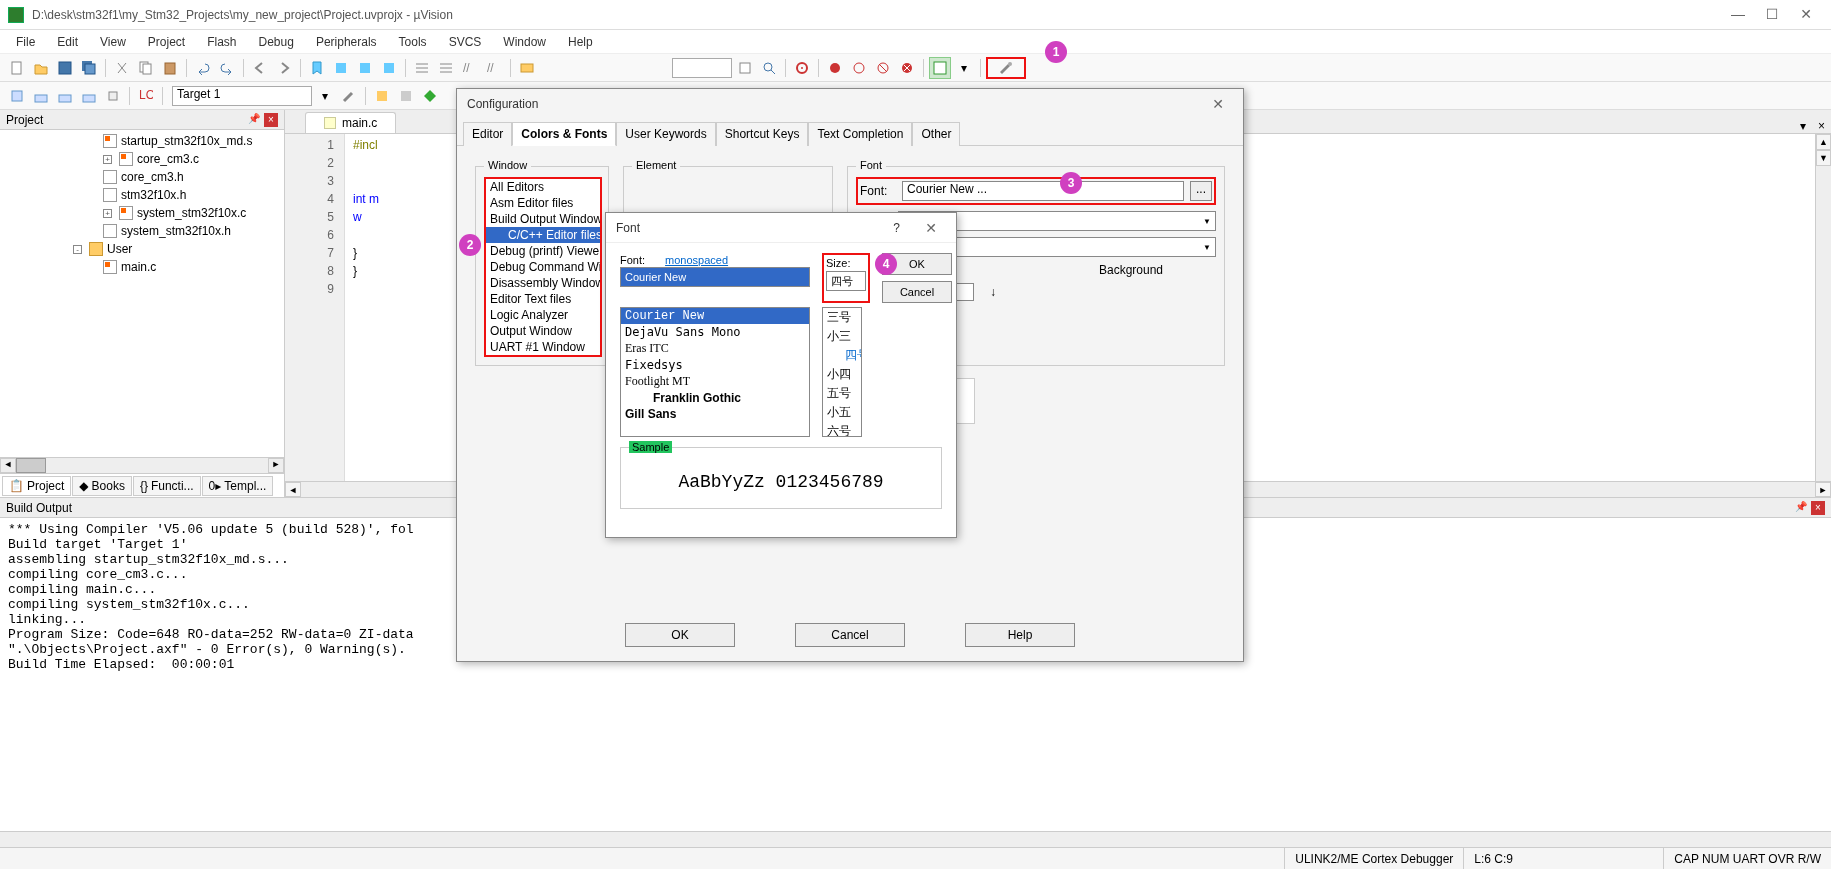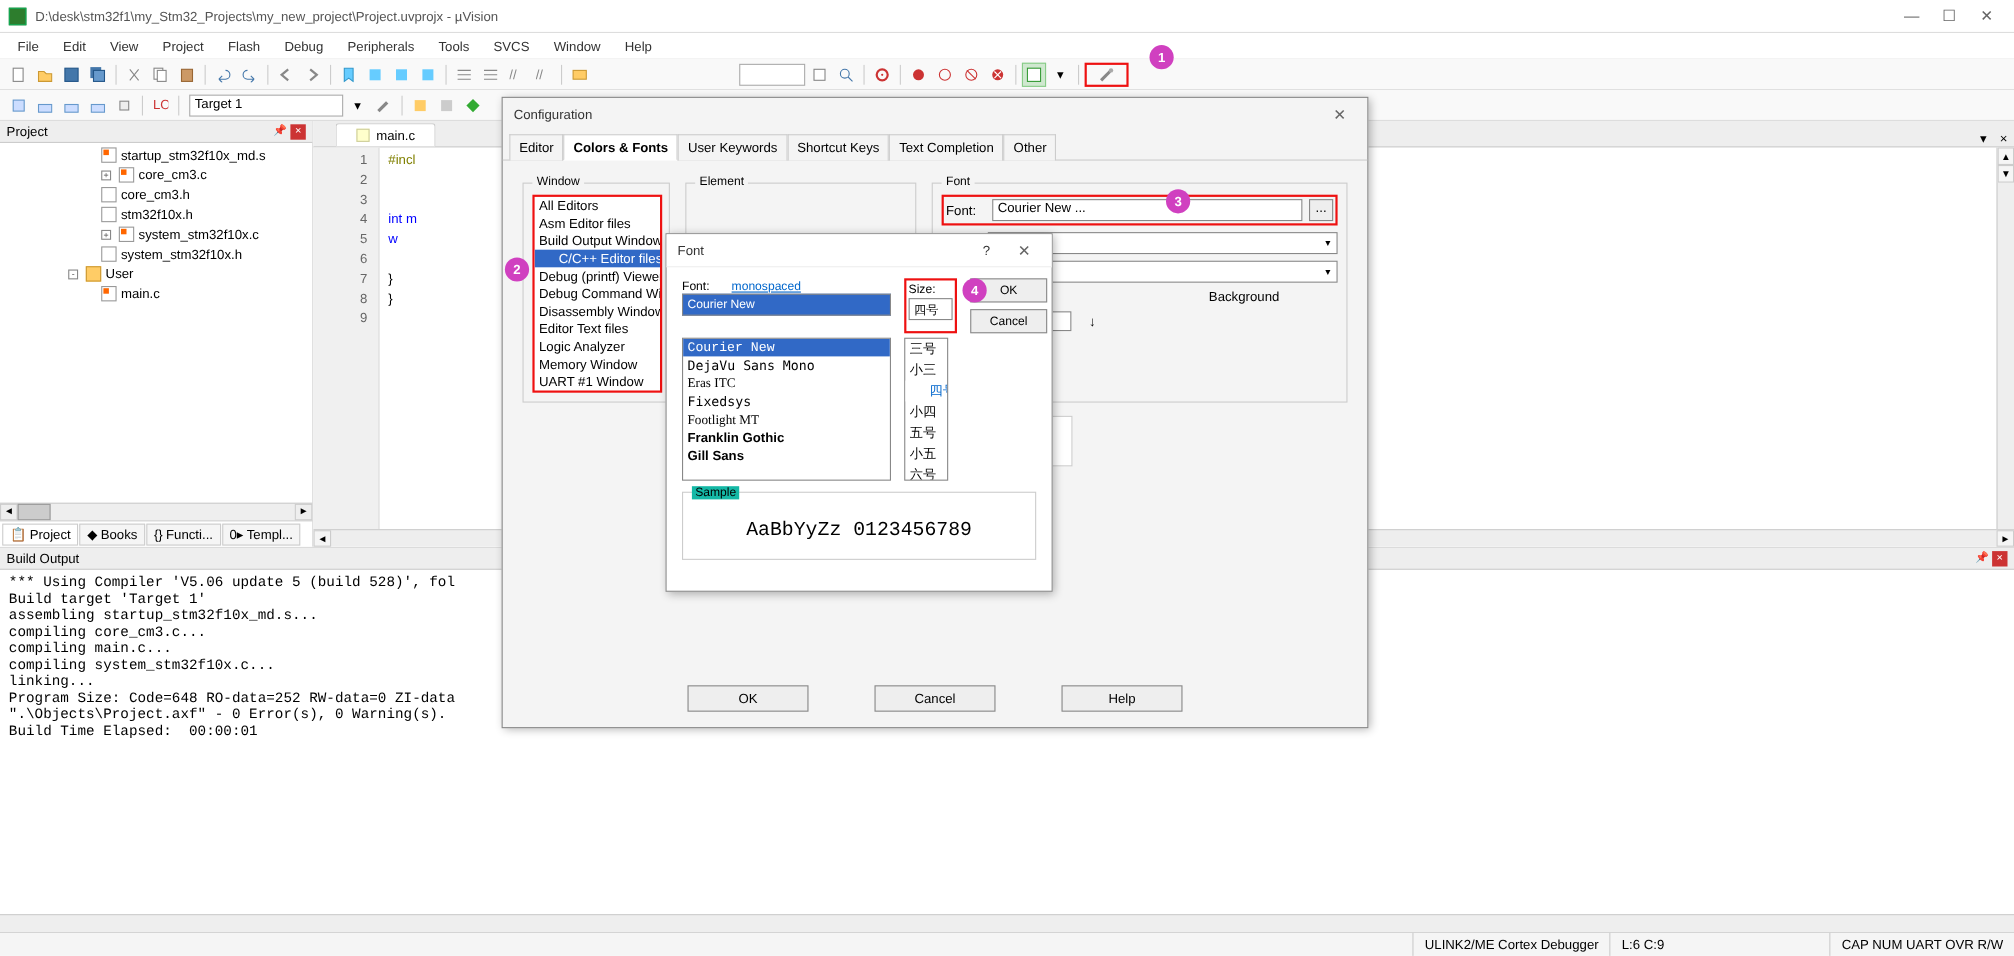--- a/index.html
+++ b/index.html
@@ -24,21 +24,21 @@
 .targetcombo { width:140px; height:20px; border:1px solid #aaa; background:#fff; padding:0 4px; margin-left:4px; }
 
 
 .mainrow { display:flex; height:calc(100% - 30px - 24px - 28px - 28px - 350px - 22px); }
 
 .panel-project { width:285px; border-right:1px solid #ccc; display:flex; flex-direction:column; background:#fff; }
 .panel-header { height:20px; background:#eee; border-bottom:1px solid #ccc; display:flex; align-items:center; padding:0 6px; font-size:11px; }
 .panel-header .spacer { flex:1; }
 .pinbtn,.closebtn { width:14px; height:14px; margin-left:2px; font-size:10px; text-align:center; }
 .closebtn { background:#c33; color:#fff; line-height:14px; }
-.tree { flex:1; overflow:auto; padding:2px 7px; font-size:11px; }
+.tree { flex:1; overflow:auto; padding:2px 18px; font-size:11px; }
 .tree-item { display:flex; align-items:center; height:18px; padding-left:40px; gap:4px; white-space:nowrap; }
 .tree-item.l2 { padding-left:55px; }
 .tree-item.l3 { padding-left:85px; }
 .ticon { width:14px; height:14px; display:inline-block; }
 .ticon.folder { background:#fc6; border:1px solid #c93; }
 .ticon.c { background:#fff; border:1px solid #999; position:relative; }
 .ticon.c::after { content:""; position:absolute; width:5px; height:5px; left:1px; top:1px; background:#f60; }
 .ticon.h { background:#fff; border:1px solid #999; }
 .exp { width:9px; height:9px; border:1px solid #888; font-size:8px; line-height:7px; text-align:center; margin-right:3px; color:#555; }
 .proj-hsb { height:16px; background:#eee; border-top:1px solid #ccc; display:flex; }
@@ -111,21 +111,21 @@
 .fb-input{border:1px solid #888;height:20px;padding:0 4px;font-size:11px;background:#3169c6;color:#fff;width:190px;}
 .fb-input.size{width:40px;background:#fff;color:#000;}
 .fb-list{border:1px solid #888;width:190px;height:130px;overflow:hidden;background:#fff;font-size:12px;position:relative;}
 .fb-list .litem{padding:1px 4px;}
 .fb-list .sel{background:#3169c6;color:#fff;}
 .fb-sizelist{border:1px solid #888;width:40px;height:130px;overflow:hidden;font-size:10px;}
 .fb-sizelist .litem.sel{background:#fff;color:#06c;}
 .fb-btns{display:flex;flex-direction:column;gap:6px;}
 .fb-btn{width:70px;height:22px;border:1px solid #888;background:#eee;font-size:11px;}
 .fb-sample{margin-top:10px;border:1px solid #ccc;padding:4px;}
-.fb-sample-lbl{font-size:11px;position:relative;top:-12px;left:4px;background:#14b8a6;padding:0 3px;}
+.fb-sample-lbl{font-size:11px;position:relative;top:-12px;left:4px;background:#22c55e;padding:0 3px;}
 .fb-sample-txt{text-align:center;font-family:"Courier New",monospace;font-size:18px;padding:6px 0 12px 0;}
 
 
 .anno{position:absolute;width:22px;height:22px;border-radius:50%;background:#d040c0;color:#fff;font-size:12px;font-weight:bold;display:flex;align-items:center;justify-content:center;z-index:999;}
 
 
 svg{display:block;}
 </style>
 </head>
 <body>
@@ -546,21 +546,21 @@
         <div class="listbox windoweditors redbox" id="winlist">
             <div class="litem">All Editors</div>
             <div class="litem">Asm Editor files</div>
             <div class="litem">Build Output Window</div>
             <div class="litem sel">C/C++ Editor files</div>
             <div class="litem">Debug (printf) Viewer</div>
             <div class="litem">Debug Command Win</div>
             <div class="litem">Disassembly Window</div>
             <div class="litem">Editor Text files</div>
             <div class="litem">Logic Analyzer</div>
-            <div class="litem">Memory Window</div>
+            <div class="litem">Output Window</div>
             <div class="litem">UART #1 Window</div>
             <div class="litem">UART #2 Window</div>
           </div>
       </div>
       <div class="grp" style="width:210px;">
         <div class="grp-label">Element</div>
         <div class="combo" style="background:#4d7c0f;color:#fff;margin-top:40px;">
             <span>Text</span>
             <span class="dd">▼</span>
           </div>
@@ -629,21 +629,21 @@
         <button class="fb-btn">Cancel</button>
       </div>
     </div>
     <div class="fb-row">
       <div class="fb-list" id="fontlist">
           <div class="litem sel" style="font-family: &quot;Courier New&quot;, monospace;">Courier New</div>
           <div class="litem" style="font-family: &quot;DejaVu Sans Mono&quot;, monospace;">DejaVu Sans Mono</div>
           <div class="litem" style="font-family: serif;">Eras ITC</div>
           <div class="litem" style="font-family: monospace;">Fixedsys</div>
           <div class="litem" style="font-family: serif;">Footlight MT</div>
-          <div class="litem" style="font-family: sans-serif; font-weight: bold;">Franklin Gothic</div>
+          <div class="litem" style="font-family: sans-serif; font-weight: bold; margin-left: 28px;">Franklin Gothic</div>
           <div class="litem" style="font-family: sans-serif; font-weight: bold;">Gill Sans</div>
         </div>
       <div class="fb-sizelist" id="sizelist">
           <div class="litem">三号</div>
           <div class="litem">小三</div>
           <div class="litem sel">四号</div>
           <div class="litem">小四</div>
           <div class="litem">五号</div>
           <div class="litem">小五</div>
           <div class="litem">六号</div>

